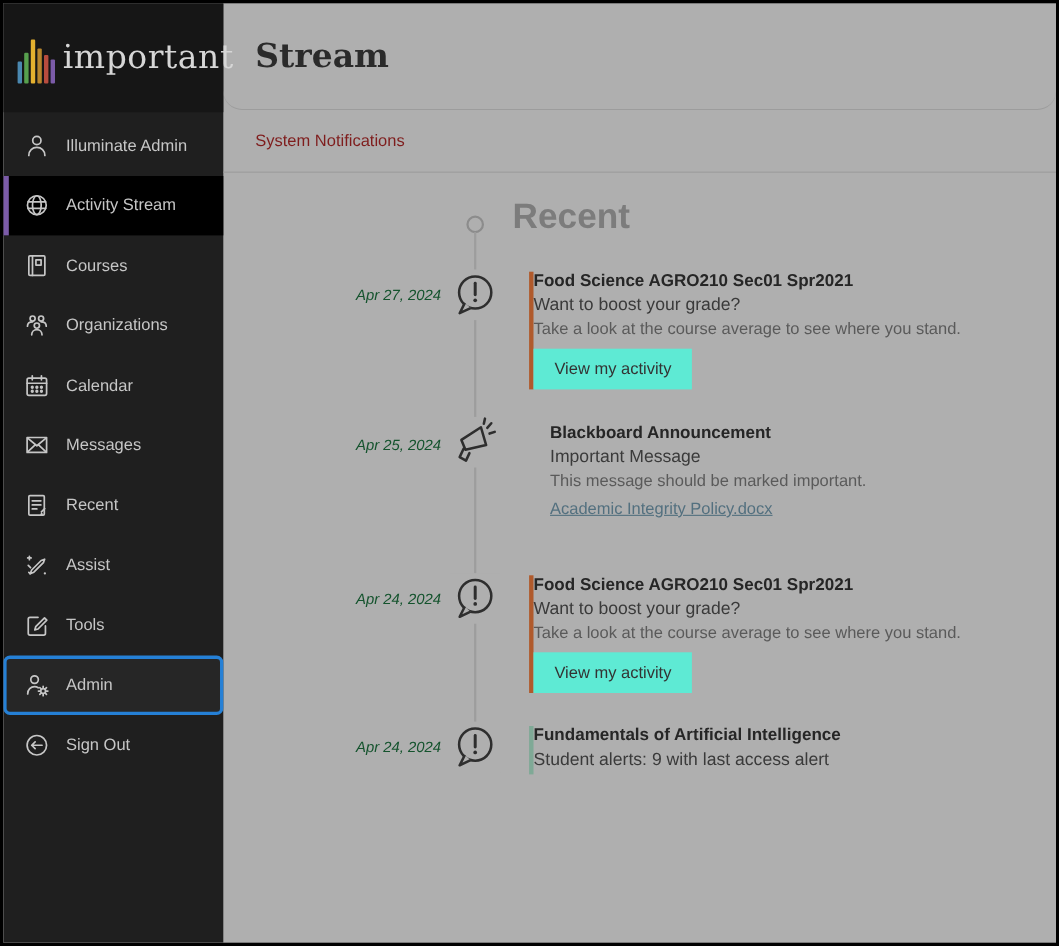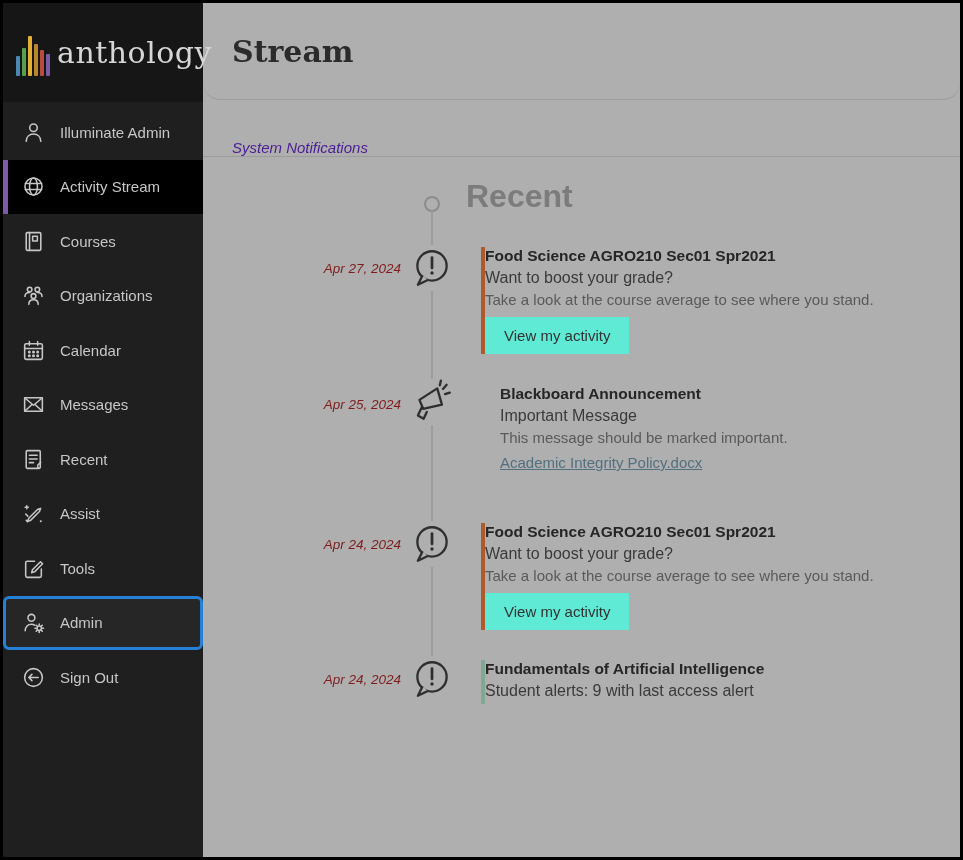--- a/index.html
+++ b/index.html
@@ -27,28 +27,28 @@
     color:#c6c6c6; font-size:15px; cursor:pointer; position:relative;
   }
   .nav-item svg { width:25px; height:25px; flex-shrink:0; stroke:#c6c6c6; fill:none; stroke-width:1.5; stroke-linecap:round; stroke-linejoin:round; }
   .nav-item.active { background:#000; border-left:5px solid #7b5ba8; padding-left:13px; }
   .nav-item.highlighted { border:3px solid #2580d6; border-radius:6px; background:#262626; padding-left:15px; }
 
   
   .main { flex:1; display:flex; flex-direction:column; min-width:0; }
   .main-header { height:97px; border-bottom:1px solid #9c9c9c; display:flex; align-items:center; padding-left:29px;border-radius:17px; }
   .main-title { font-family:"DejaVu Serif","Liberation Serif",serif; font-size:30px; color:#2b2b2b; }
-  .sub-header { height:57px; border-bottom:1px solid #9c9c9c; display:flex; align-items:flex-end; padding-left:29px; font-size:15px; color:#4c1d95; cursor:pointer;font-style:italic; }
+  .sub-header { height:57px; border-bottom:1px solid #9c9c9c; display:flex; align-items:center; padding-left:29px; font-size:15px; color:#7f1d1d; cursor:pointer; }
   .content { position:relative; flex:1; }
 
   .timeline-dot { position:absolute; left:221px; top:39px; width:16px; height:16px; border:2px solid #8c8c8c; border-radius:50%; }
   .timeline-line { position:absolute; left:228px; top:54px; width:2px; height:452px; background:#9d9d9d; }
   .recent-title { position:absolute; left:263px; top:21px; font-size:32px; color:#7c7c7c; }
 
-  .stream-date { position:absolute; width:112px; text-align:right; font-style:italic; font-size:13.5px; color:#7f1d1d; }
+  .stream-date { position:absolute; width:112px; text-align:right; font-style:italic; font-size:13.5px; color:#14532d; }
   .stream-icon { position:absolute; width:46px; height:46px; background:#afafaf; display:flex; align-items:center; justify-content:center; }
   .stream-icon svg { width:46px; height:46px; }
 
   .stream-card { position:absolute; left:278px; max-width:450px; }
   .card-bordered { border-left:4px solid #b05a2c; }
   .card-plain { padding-left:19px; }
   .card-title { font-size:15.5px; font-weight:bold; color:#262626; margin-bottom:4px; }
   .card-subtitle { font-size:16px; color:#3a3a3a; margin-bottom:4px; }
   .card-body { font-size:15px; color:#5a5a5a; }
   .card-button {
@@ -66,21 +66,21 @@
   <aside class="sidebar">
     <div class="logo-block">
       <div class="logo-bars">
         <span style="height:20px;background:#4a88b0"></span>
         <span style="height:28px;background:#57a04e"></span>
         <span style="height:40px;background:#e3b02f"></span>
         <span style="height:32px;background:#b8862d"></span>
         <span style="height:26px;background:#b84c3e"></span>
         <span style="height:22px;background:#7b5ba8"></span>
       </div>
-      <span class="logo-text">anthology</span>
+      <span class="logo-text">important</span>
     </div>
 
     <nav class="nav">
 
 
       <div class="nav-item">
         <svg viewBox="0 0 24 24">
           <circle cx="12" cy="7.5" r="3.6"></circle>
           <path d="M5 20.5 c0-4.4 3.1-7 7-7 s7 2.6 7 7"></path>
         </svg>

